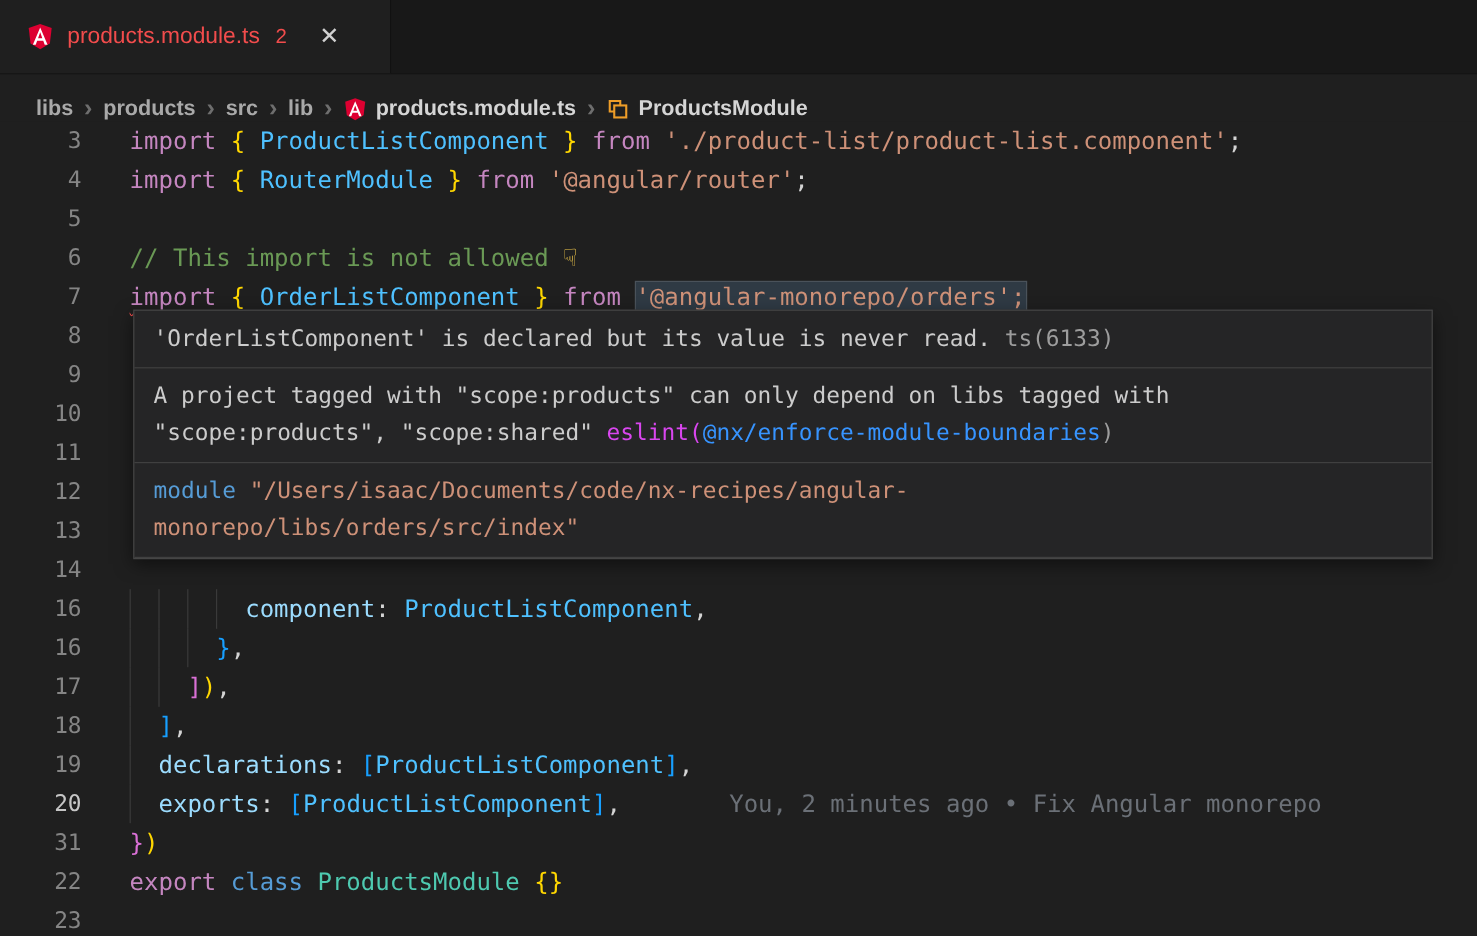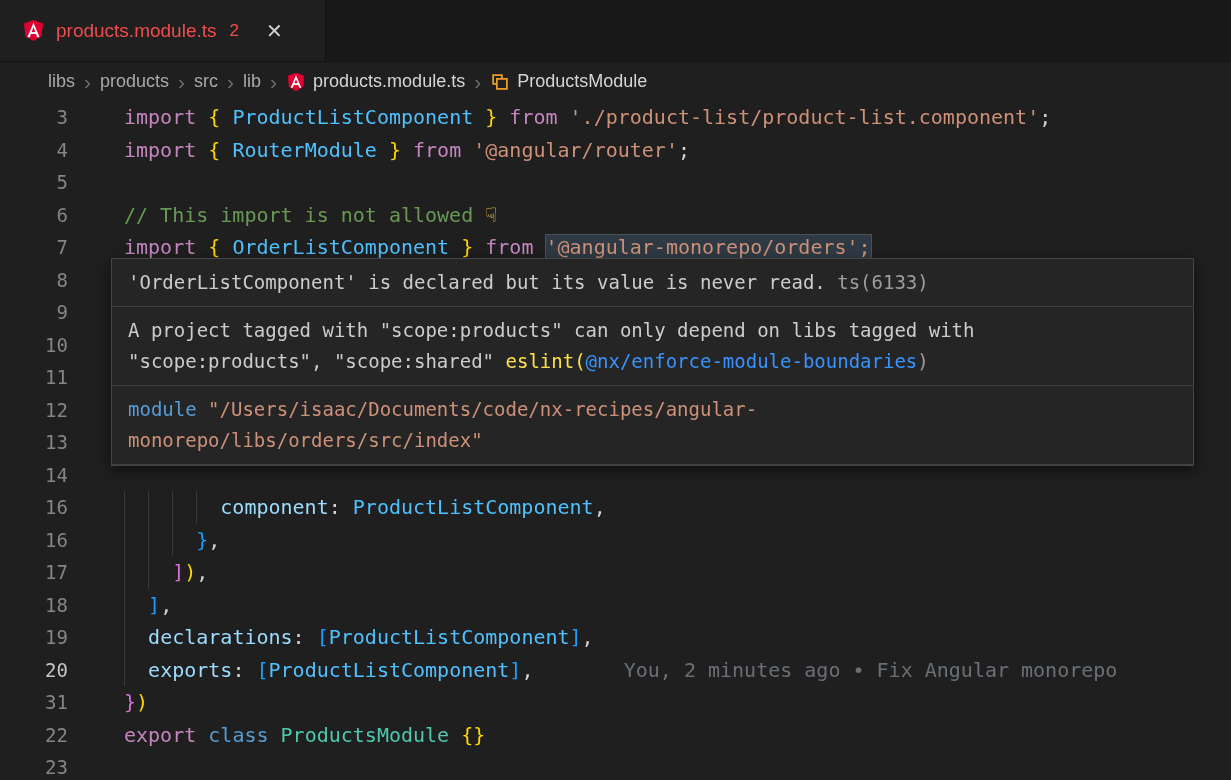--- a/index.html
+++ b/index.html
@@ -21,40 +21,40 @@
     padding: 0 16px 0 22px; gap: 11px; border-right: 1px solid #111;
     cursor: pointer;
   }
   .tab-icon svg { width: 23px; height: 23px; display: block; }
   .tab-label { color: #f14c4c; font-size: 19px; }
   .tab-badge { color: #f14c4c; font-size: 17px; margin-left: 2px; }
   .tab-close { color: #d0d0d0; font-size: 20px; margin-left: 16px; line-height: 1; }
 
   
   .breadcrumbs {
-    height: 39px; display: flex; align-items: center; padding-left: 48px;
-    font-size: 18px; color: #a9a9a9; background: #1f1f1f;
+    height: 39px; display: flex; align-items: flex-end; padding-left: 30px;
+    font-size: 18px; color: #a9a9a9; background: #1f1f1f; font-weight: bold;
   }
   .bc { cursor: pointer; }
   .bc-sep { color: #6e6e6e; font-size: 21px; margin: 0 9px; line-height: 1; }
   .bc-file, .bc-symbol { color: #d5d5d5; display: inline-flex; align-items: center; gap: 7px; }
   .bc-ic svg { width: 20px; height: 20px; display: block; }
 
   
   .editor { position: relative; height: 678px; overflow: hidden; }
   .row {
     display: flex; height: 32.5px; line-height: 32.5px;
     font-family: "DejaVu Sans Mono", "Liberation Mono", monospace; font-size: 20px;
   }
   .gutter {
     width: 68px; flex: none; text-align: right; color: #858585;
     font-size: 19px; user-select: none; cursor: pointer;
   }
   .gutter.active { color: #c6c6c6; }
-  .codetxt { position: relative; margin-left: 56px; white-space: pre; flex: 1; }
+  .codetxt { position: relative; margin-left: 40px; white-space: pre; flex: 1; }
   .tok { white-space: pre; }
   .guide { position: absolute; top: 0; bottom: 0; width: 1px; background: #3a3a3a; }
   .sq {
     text-decoration: underline wavy #f14c4c;
     text-decoration-thickness: 1.4px;
     text-underline-offset: 5px;
     text-decoration-skip-ink: none;
   }
   .hover-box {
     background: rgba(64, 86, 106, 0.5);
@@ -216,21 +216,21 @@
         </div>
       </div>
 
     <div class="popup">
       <div id="hover-sections">
           <div class="hsection">
             <div class="hline"><span style="color: rgb(204, 204, 204);">'OrderListComponent' is declared but its value is never read.</span><span style="color: rgb(157, 157, 157);"> ts(6133)</span></div>
           </div>
           <div class="hsection">
             <div class="hline"><span style="color: rgb(204, 204, 204);">A project tagged with "scope:products" can only depend on libs tagged with</span></div>
-            <div class="hline"><span style="color: rgb(204, 204, 204);">"scope:products", "scope:shared" </span><span style="color: #fde047;">eslint(</span><span class="hlink" style="color: rgb(55, 148, 255);">@nx/enforce-module-boundaries</span><span style="color: rgb(157, 157, 157);">)</span></div>
+            <div class="hline"><span style="color: rgb(204, 204, 204);">"scope:products", "scope:shared" </span><span style="color: #d946ef;">eslint(</span><span class="hlink" style="color: rgb(55, 148, 255);">@nx/enforce-module-boundaries</span><span style="color: rgb(157, 157, 157);">)</span></div>
           </div>
           <div class="hsection">
             <div class="hline"><span style="color: rgb(86, 156, 214);">module </span><span style="color: rgb(206, 145, 120);">"/Users/isaac/Documents/code/nx-recipes/angular-</span></div>
             <div class="hline"><span style="color: rgb(206, 145, 120);">monorepo/libs/orders/src/index"</span></div>
           </div>
         </div>
     </div>
   </div>
 
 </div>

